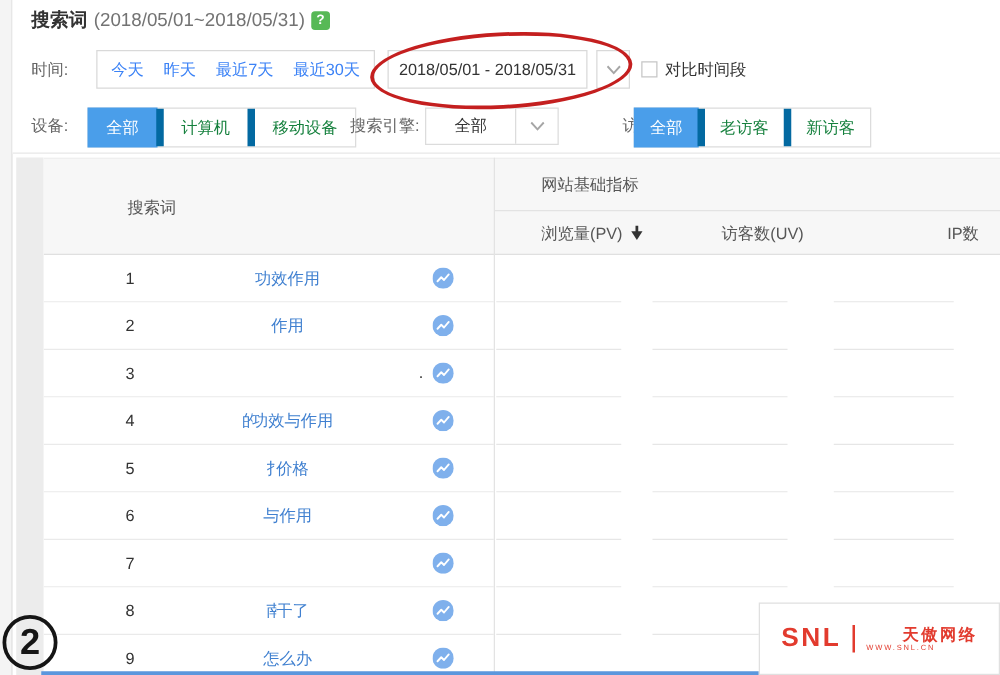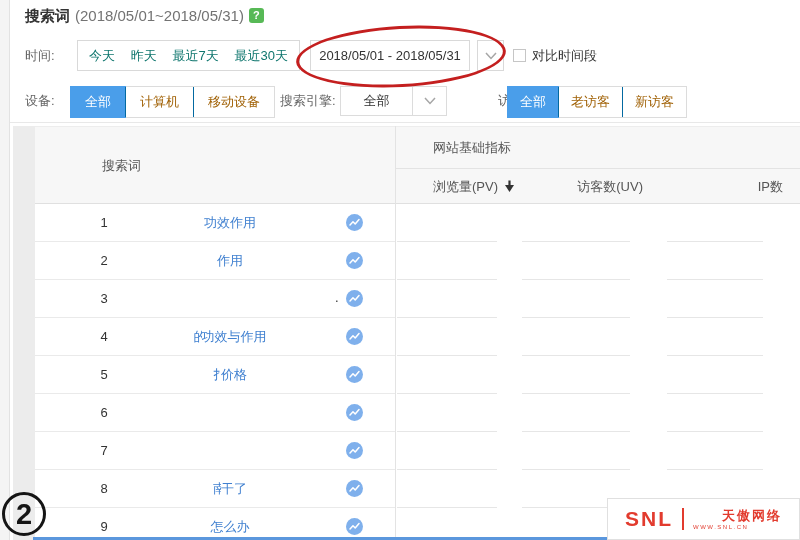--- a/index.html
+++ b/index.html
@@ -10,36 +10,36 @@
   
   .panel{position:absolute;left:10px;top:0;right:0;height:122px;background:#fff;border-bottom:1px solid #e8e8e8;}
   .title-row{position:absolute;left:15px;top:7px;font-size:15px;color:#333;white-space:nowrap;}
   .title-main{font-weight:bold;}
   .title-date{margin-left:5px;color:#737373;}
   .help-badge{display:inline-block;width:15px;height:15px;border-radius:3px;background:var(--help-green,#57b956);
       color:#fff;font-size:11px;font-weight:bold;text-align:center;line-height:15px;vertical-align:2px;margin-left:5px;cursor:pointer;}
   .row-label{position:absolute;font-size:13px;color:#666;line-height:31px;white-space:nowrap;}
   .lbl-time{left:15px;top:40px;}
   .quick-group{position:absolute;left:67px;top:40px;width:223px;height:31px;border:1px solid #d9d9d9;box-sizing:border-box;
-      display:flex;align-items:center;justify-content:space-between;padding:0 11px;font-size:13px;color:#0f766e;}
+      display:flex;align-items:center;justify-content:space-between;padding:0 11px;font-size:13px;color:#3b82f6;}
   .quick-btn{cursor:pointer;white-space:nowrap;}
   .date-box{position:absolute;left:300px;top:40px;width:160px;height:31px;border:1px solid #d9d9d9;box-sizing:border-box;
       font-size:13px;color:#333;display:flex;align-items:center;justify-content:center;cursor:pointer;white-space:nowrap;}
   .date-caret{position:absolute;left:467px;top:40px;width:27px;height:31px;border:1px solid #d9d9d9;box-sizing:border-box;
       display:flex;align-items:center;justify-content:center;cursor:pointer;background:#fff;}
   .compare{position:absolute;left:503px;top:40px;height:31px;display:flex;align-items:center;gap:6px;font-size:13px;color:#333;}
   .checkbox{width:13px;height:13px;border:1px solid #c6c6c6;background:#fff;box-sizing:border-box;cursor:pointer;}
   .red-ellipse{position:absolute;left:286px;top:26px;width:204px;height:55px;border:3px solid var(--annotation-red,#c41f1f);
       border-radius:50%;transform:rotate(-3deg);pointer-events:none;z-index:5;}
   .lbl-device{left:15px;top:86px;line-height:30px;}
   .seg-group{position:absolute;top:86px;height:30px;border:1px solid #dcdcdc;box-sizing:content-box;display:flex;background:#fff;}
   .grp-device{left:60px;}
   .grp-visitor{left:497px;}
-  .seg-btn{display:flex;align-items:center;justify-content:center;padding:0 14px;font-size:13px;color:#a16207;cursor:pointer;
-      border-left:1px solid #0369a1;white-space:nowrap;}
+  .seg-btn{display:flex;align-items:center;justify-content:center;padding:0 14px;font-size:13px;color:#15803d;cursor:pointer;
+      border-left:6px solid #0369a1;white-space:nowrap;}
   .grp-visitor .seg-btn{padding:0 12px;}
   .seg-btn:first-child{border-left:none;}
   .seg-btn.selected{background:var(--accent-blue,#4a9eea);color:#fff;box-shadow:0 0 0 1px var(--accent-blue,#4a9eea);}
   .lbl-engine{left:270px;top:86px;line-height:30px;}
   .engine-select{position:absolute;left:330px;top:86px;width:107px;height:30px;border:1px solid #dcdcdc;box-sizing:border-box;
       display:flex;background:#fff;cursor:pointer;}
   .engine-value{flex:1;display:flex;align-items:center;justify-content:center;font-size:13px;color:#333;}
   .engine-caret{width:33px;border-left:1px solid #dcdcdc;display:flex;align-items:center;justify-content:center;}
   .lbl-visitor{left:453px;top:86px;line-height:30px;margin-left:35px;}
   
@@ -62,21 +62,21 @@
   .kw-partial{display:inline-block;width:8px;overflow:hidden;white-space:nowrap;color:var(--link-blue,#4080d0);}
   .kw-link{color:var(--link-blue,#4080d0);text-decoration:none;cursor:pointer;}
   .row-dot{position:absolute;left:300px;top:0;line-height:36px;font-size:13px;color:#333;}
   .trend{position:absolute;left:311px;top:10px;width:17px;height:17px;cursor:pointer;}
   .b1{position:absolute;left:0;bottom:0;width:360px;height:0;border-bottom:1px solid #eaeaea;}
   .b2{position:absolute;left:362px;bottom:0;width:100px;height:0;border-bottom:1px solid #e6e6e6;}
   .b3{position:absolute;left:487px;bottom:0;width:108px;height:0;border-bottom:1px solid #e6e6e6;}
   .b4{position:absolute;left:632px;bottom:0;width:96px;height:0;border-bottom:1px solid #e6e6e6;}
   
   .bottom-bar{position:absolute;left:33px;right:0;bottom:0;height:3px;background:var(--bottom-bar-blue,#5b97dd);z-index:8;cursor:pointer;}
-  .logo-box{position:absolute;right:0;bottom:0;width:193px;height:42px;background:#fff;border:1px solid #e0e0e0;
+  .logo-box{position:absolute;right:0;bottom:0;width:193px;height:58px;background:#fff;border:1px solid #e0e0e0;
       box-sizing:border-box;display:flex;align-items:center;justify-content:center;gap:9px;z-index:9;}
   .logo-snl{color:var(--logo-red,#e23b2e);font-size:21px;font-weight:bold;letter-spacing:2px;}
   .logo-divider{width:2px;height:22px;background:var(--logo-red,#e23b2e);}
   .logo-right{display:flex;flex-direction:column;align-items:flex-start;}
   .logo-name{color:var(--logo-red,#e23b2e);font-size:13px;font-weight:bold;letter-spacing:2px;line-height:14px;margin-left:29px;}
   .logo-url{color:var(--logo-red,#e23b2e);font-size:6px;letter-spacing:1.5px;margin-top:1px;}
   .step-badge{position:absolute;left:2px;bottom:4px;width:44px;height:44px;border:3px solid #151515;border-radius:50%;
       box-sizing:border-box;display:flex;align-items:center;justify-content:center;font-size:29px;font-weight:bold;
       color:#151515;z-index:10;background:transparent;}
 </style>
@@ -228,20 +228,21 @@
       </svg>
     </span>
     <span class="b1"></span>
     <span class="b2"></span>
     <span class="b3"></span>
     <span class="b4"></span>
   </div>
 
   <div class="row">
     <span class="row-num">6</span>
+    <span class="kw-wrap"><a class="kw-link">与作用</a></span>
     <span class="row-dot"></span>
     <span class="trend">
       <svg width="17" height="17" viewBox="0 0 17 17">
         <circle cx="8.5" cy="8.5" r="8.5" fill="#7fb0ec"></circle>
         <polyline points="4,11 7,7.8 9.2,10 13,5.5" fill="none" stroke="#fff" stroke-width="1.5" stroke-linecap="round" stroke-linejoin="round"></polyline>
       </svg>
     </span>
     <span class="b1"></span>
     <span class="b2"></span>
     <span class="b3"></span>

